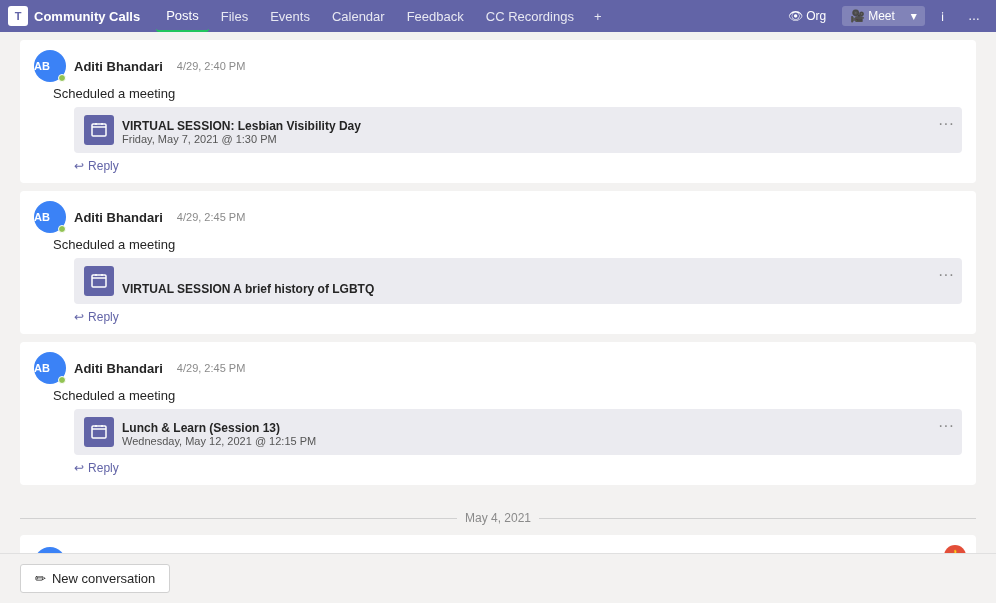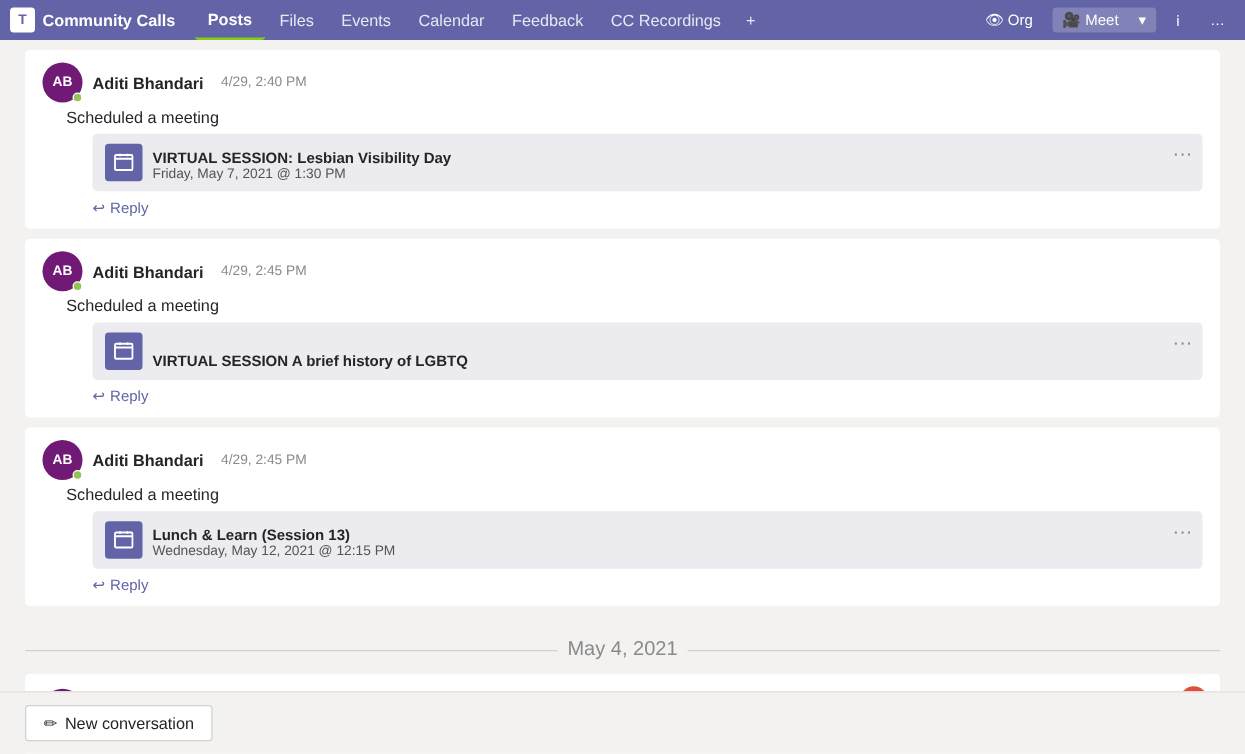--- a/index.html
+++ b/index.html
@@ -7,48 +7,48 @@
 
     
     .top-bar {
       display: flex; align-items: center; background: #6264a7; height: 32px; padding: 0 8px; color: white;
     }
     .top-bar-logo { width: 20px; height: 20px; background: white; border-radius: 3px; display: flex; align-items: center; justify-content: center; margin-right: 6px; }
     .top-bar-logo span { font-size: 11px; font-weight: 700; color: #6264a7; }
     .top-bar-title { font-size: 13px; font-weight: 600; color: white; margin-right: 16px; }
     .top-bar-nav { display: flex; align-items: center; gap: 2px; flex: 1; }
     .nav-item { padding: 4px 10px; font-size: 13px; color: rgba(255,255,255,0.85); cursor: pointer; border-radius: 3px; height: 32px; display: flex; align-items: center; }
-    .nav-item.active { color: white; font-weight: 700; border-bottom: 2px solid #84cc16; }
+    .nav-item.active { color: white; font-weight: 400; border-bottom: 2px solid #22c55e; }
     .nav-plus { padding: 4px 8px; color: rgba(255,255,255,0.85); cursor: pointer; }
     .top-bar-right { display: flex; align-items: center; gap: 8px; margin-left: auto; }
     .top-bar-btn { background: none; border: none; color: white; cursor: pointer; font-size: 12px; display: flex; align-items: center; gap: 3px; padding: 3px 8px; border-radius: 3px; }
     .meet-btn { background: rgba(255,255,255,0.2); border-radius: 3px; display: flex; align-items: center; }
 
     
     .main { height: calc(603px - 32px); overflow-y: auto; background: #f3f2f1; padding: 0 0 50px 0; position: relative; }
 
     
     .post-section { padding: 8px 20px; }
     .message-card { background: white; border-radius: 4px; margin-bottom: 8px; padding: 10px 14px; position: relative; }
     .message-header { display: flex; align-items: center; gap: 8px; margin-bottom: 4px; }
-    .avatar { width: 32px; height: 32px; border-radius: 50%; background: #701a75; color: white; display: flex; align-items: center; justify-content: center; font-size: 11px; font-weight: 700; flex-shrink: 0; position: relative; }
+    .avatar { width: 32px; height: 32px; border-radius: 50%; background: #3b82f6; color: white; display: flex; align-items: center; justify-content: flex-start; font-size: 11px; font-weight: 700; flex-shrink: 0; position: relative; }
     .avatar .online-dot { width: 8px; height: 8px; background: #92c353; border-radius: 50%; border: 1.5px solid white; position: absolute; bottom: 0; right: 0; }
     .author-name { font-weight: 600; font-size: 13px; color: #252525; }
     .timestamp { font-size: 11px; color: #8a8a8a; margin-left: 6px; }
     .message-body { font-size: 13px; color: #252525; margin-left: 19px; }
     .meeting-card { background: #ebebf0; border-radius: 4px; margin: 6px 0 6px 40px; padding: 8px 10px; display: flex; align-items: flex-end; gap: 8px; position: relative; }
     .meeting-icon { width: 30px; height: 30px; background: #6264a7; border-radius: 3px; display: flex; align-items: center; justify-content: center; flex-shrink: 0; }
     .meeting-icon svg { color: white; }
     .meeting-info .meeting-title { font-size: 12px; font-weight: 600; color: #252525; }
     .meeting-info .meeting-date { font-size: 11px; color: #555; }
     .meeting-more { position: absolute; right: 8px; top: 8px; color: #8a8a8a; cursor: pointer; font-size: 16px; }
     .reply-link { display: flex; align-items: center; gap: 4px; color: #6264a7; font-size: 12px; margin-left: 40px; margin-top: 4px; cursor: pointer; }
 
     
-    .date-divider { text-align: center; color: #8a8a8a; font-size: 16px; margin: 10px 0; display: flex; align-items: center; gap: 8px; padding: 0 20px; }
+    .date-divider { text-align: center; color: #8a8a8a; font-size: 12px; margin: 10px 0; display: flex; align-items: center; gap: 8px; padding: 0 20px; }
     .date-divider::before, .date-divider::after { content: ''; flex: 1; height: 1px; background: #d1d1d1; }
 
     
     .large-post { background: white; border-radius: 4px; margin: 0 20px 8px 20px; padding: 12px 14px; position: relative; }
     .large-post-title { font-size: 16px; font-weight: 600; color: #252525; margin: 4px 0 6px 40px; }
     .reaction-btn { position: absolute; top: 10px; right: 10px; background: #e34e38; border-radius: 50%; width: 22px; height: 22px; display: flex; align-items: center; justify-content: center; color: white; font-size: 12px; }
 
     
     .new-conversation-bar { position: absolute; bottom: 0; left: 0; right: 0; background: #f3f2f1; padding: 10px 20px; border-top: 1px solid #e0e0e0; }
     .new-conv-btn { background: white; border: 1px solid #d1d1d1; border-radius: 3px; padding: 6px 14px; font-size: 13px; color: #252525; cursor: pointer; display: flex; align-items: center; gap: 6px; }

